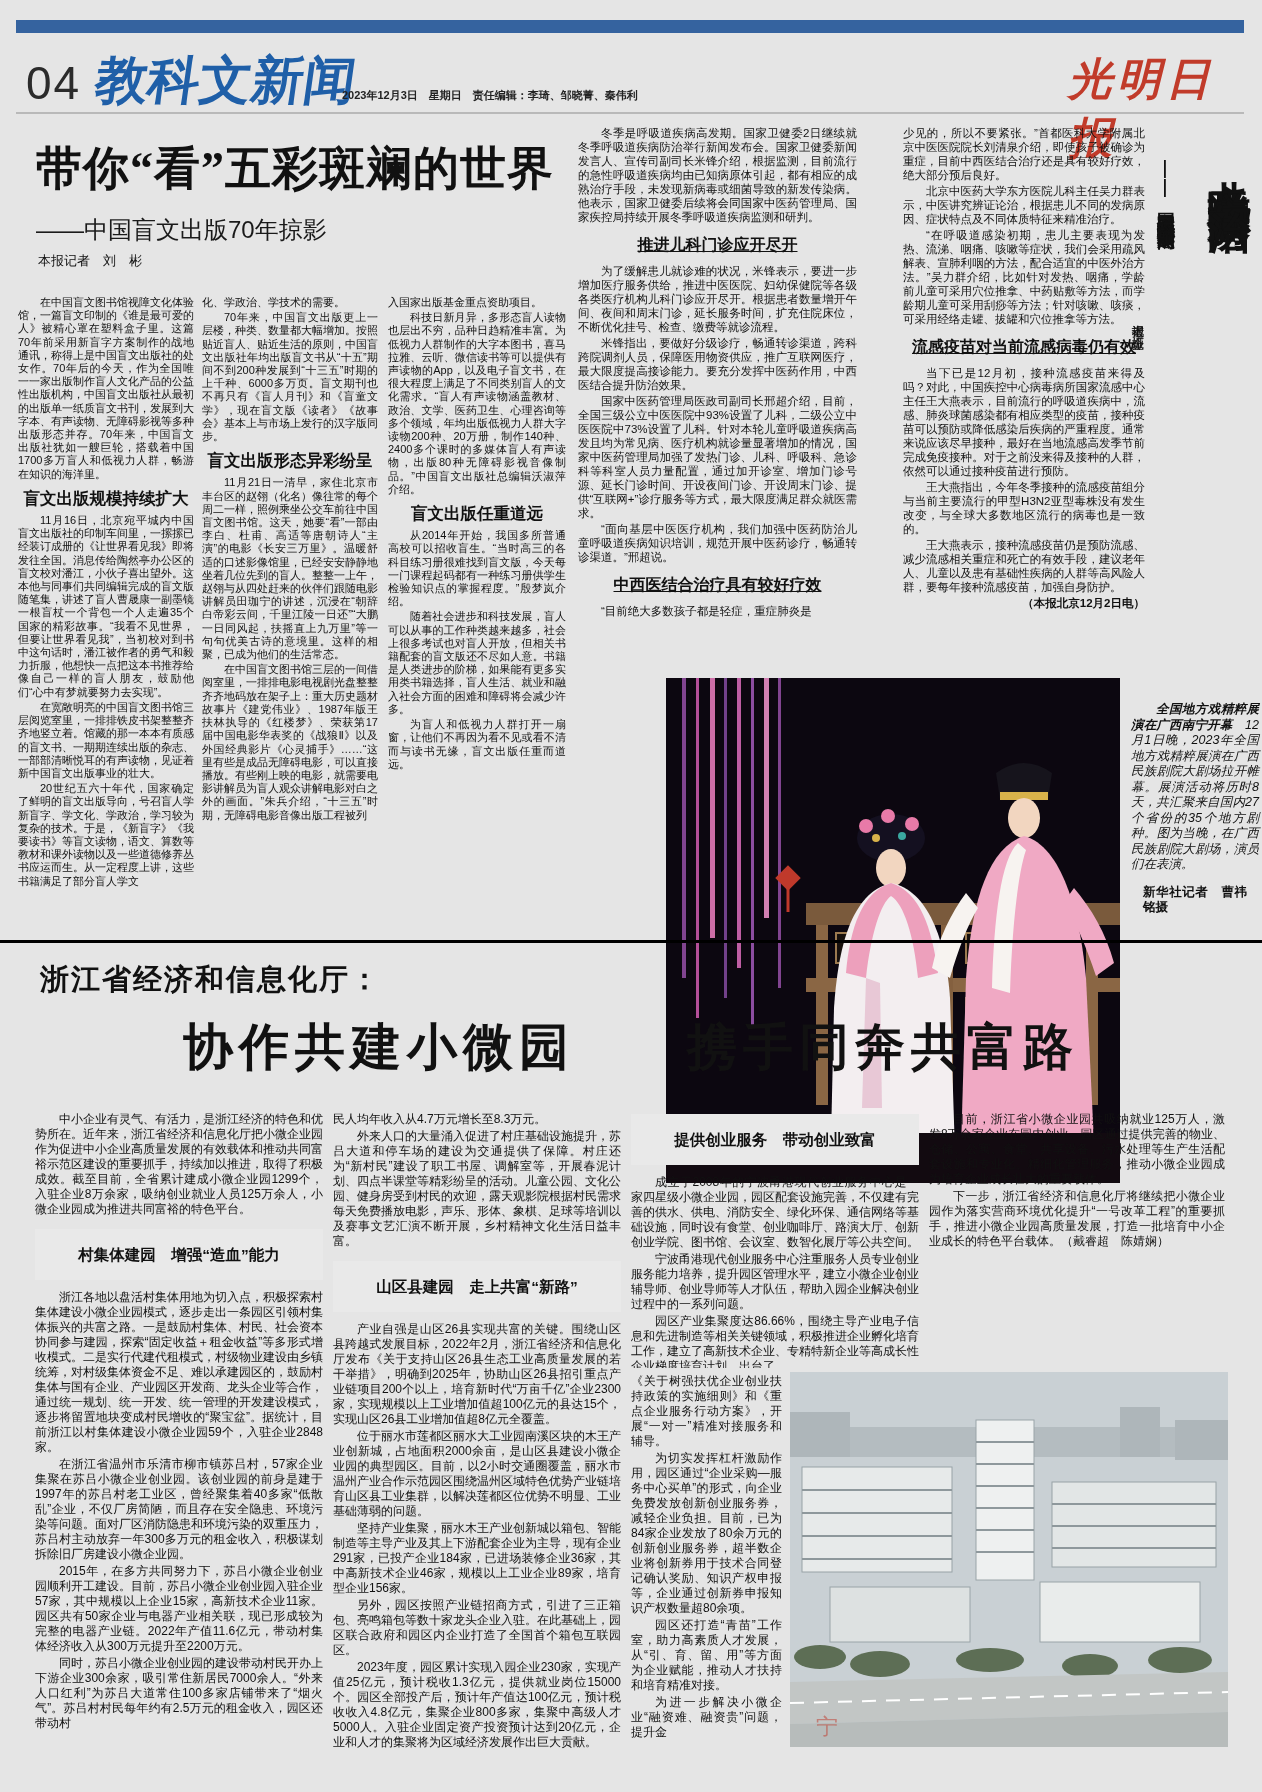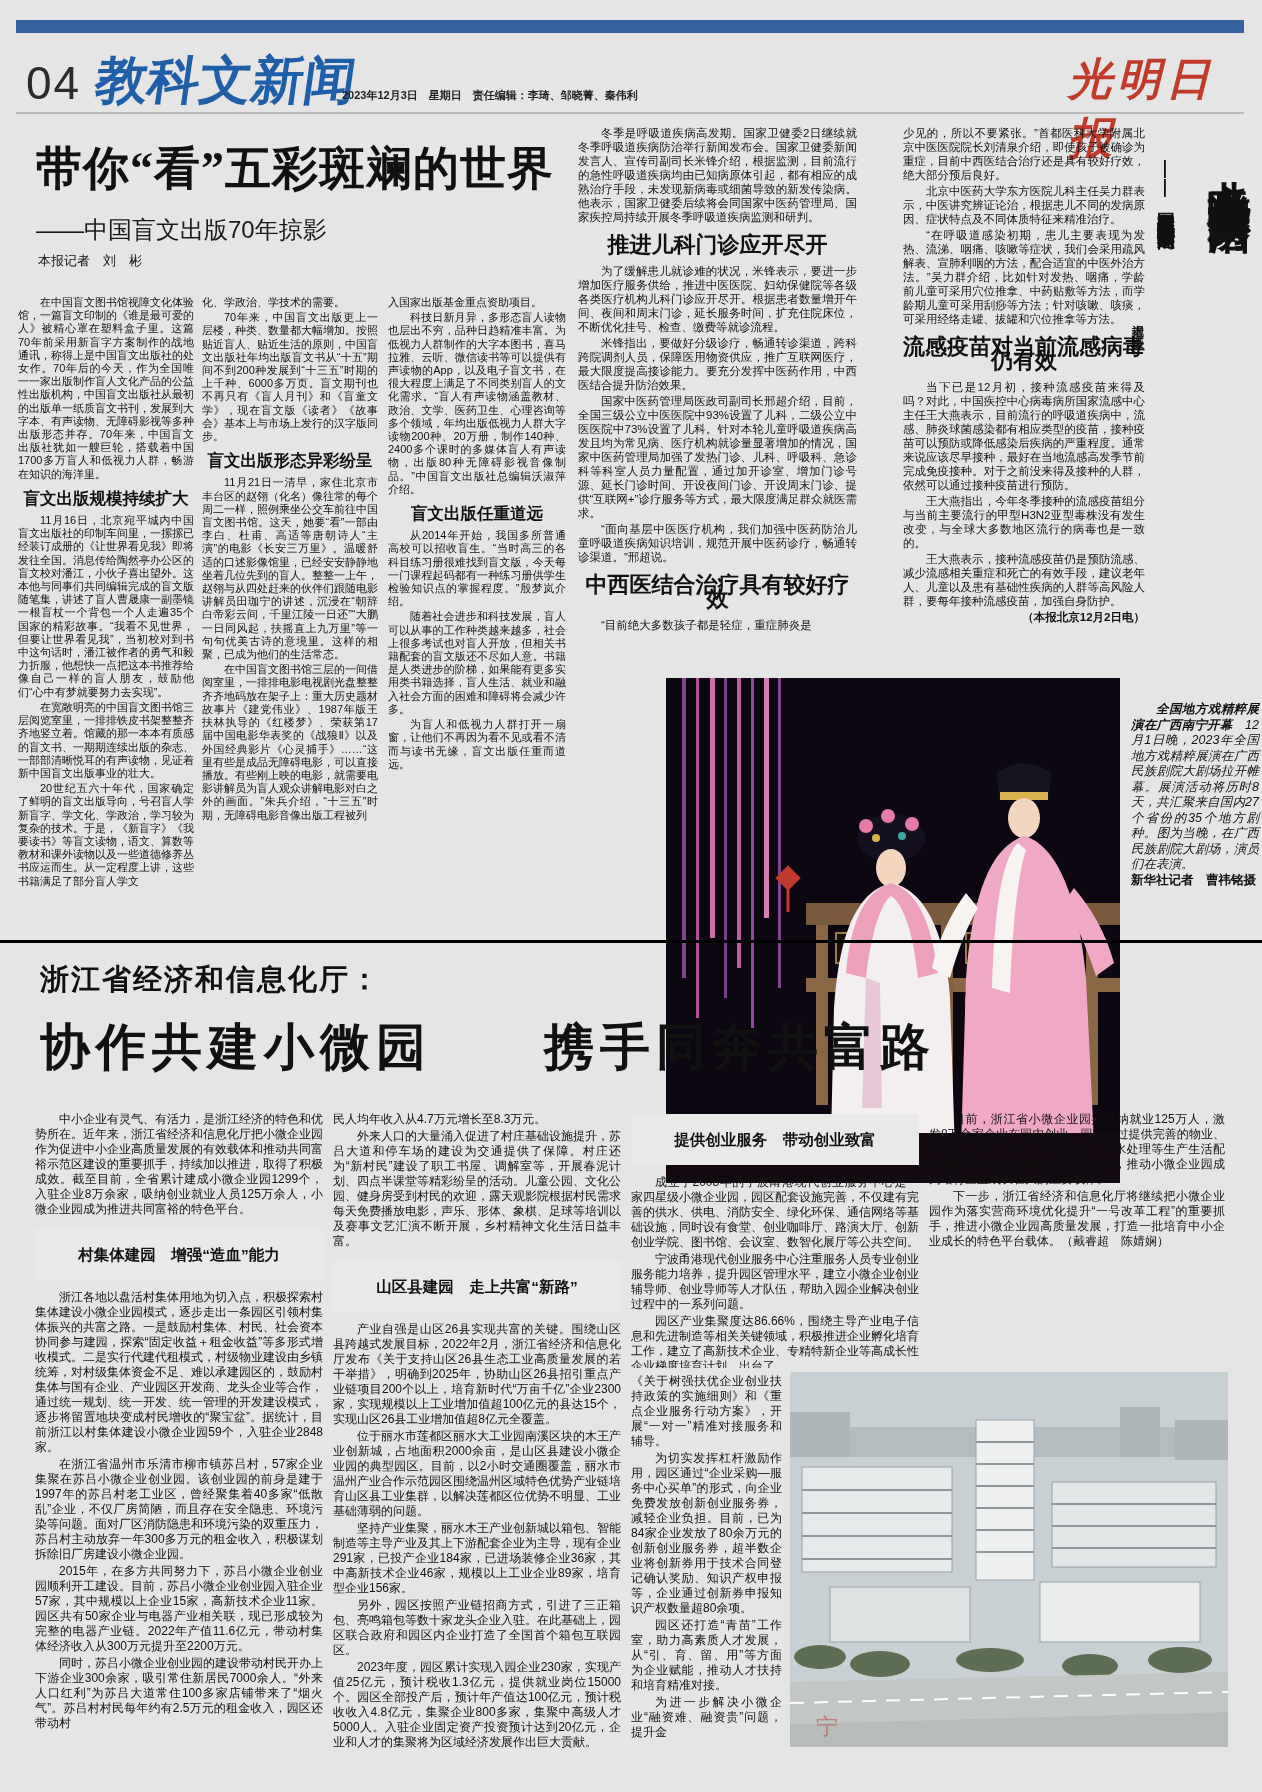--- a/index.html
+++ b/index.html
@@ -19,37 +19,37 @@
                  font-family:"Liberation Serif",serif;letter-spacing:1px;white-space:nowrap;}
   #lead-dek{left:36px;top:214px;font-size:24px;color:#1a1a1a;}
   #lead-byline{left:38px;top:252px;font-size:13px;}
   .col{position:absolute;overflow:hidden;text-align:justify;}
   .lead-col{font-size:11px;line-height:13.2px;}
   .col p{margin:0 0 2px 0;text-indent:2em;}
   .col p.ni{text-indent:0;}
   h3.sub{margin:11px 0 9px 0;text-align:center;font-weight:bold;font-size:16.5px;text-indent:0;}
   
   .health-col{font-size:11.5px;line-height:14px;}
-  .health-col h3.sub{font-size:22px;margin:14px 0 12px 0;}
+  .health-col h3.sub{font-size:16px;margin:14px 0 12px 0;text-decoration:underline;}
   .endmark{text-align:right;text-indent:0;font-weight:bold;}
   #h-title{left:1186px;top:146px;height:520px;width:72px;writing-mode:vertical-rl;
            font-size:43px;font-weight:bold;font-family:"Liberation Serif",serif;letter-spacing:3px;}
   #h-dek{left:1152px;top:160px;height:480px;width:26px;writing-mode:vertical-rl;
          font-size:18px;font-weight:600;letter-spacing:1px;}
   #h-byline{left:1124px;top:315px;height:160px;width:22px;writing-mode:vertical-rl;font-size:12.5px;}
   
   #opera-photo{left:666px;top:678px;width:454px;height:505px;}
   #opera-caption{left:1131px;top:702px;width:128px;font-size:12.5px;line-height:15.5px;
                  text-align:justify;font-style:italic;}
   #opera-caption .cap-lead{font-weight:bold;}
   #opera-caption .credit{font-style:normal;font-weight:bold;text-indent:0;margin-top:2px;}
   
   #botrule{left:0;top:940px;width:1262px;height:3px;background:#000;}
   #f-kicker{left:40px;top:960px;font-size:29px;font-weight:bold;letter-spacing:2px;}
-  #f-title{left:40px;top:1014px;width:1182px;text-align:left;font-size:50px;font-weight:bold;
+  #f-title{left:40px;top:1014px;width:1182px;text-align:center;font-size:50px;font-weight:bold;
            font-family:"Liberation Serif",serif;letter-spacing:6px;}
   .feat-col{font-size:12px;line-height:15px;}
   .boxhead{margin:12px 0 10px 0;padding:18px 0;background:#e9e9e9;text-align:center;
            font-weight:bold;font-size:15.5px;text-indent:0;}
   #bldg-photo{left:790px;top:1372px;width:438px;height:375px;}
   svg{display:block;}
 </style>
 </head>
 <body>
 
@@ -174,21 +174,21 @@
         <path d="M358 158 C320 170 305 230 300 300 L294 505 L430 505 L420 300 C414 235 396 168 358 158 Z" fill="#f0a9c4"></path>
         <path d="M352 165 C335 180 328 240 326 310 L344 315 C346 250 352 195 360 172 Z" fill="#f7f3f0"></path>
         <path d="M408 210 C425 230 440 255 448 285 L430 298 C420 268 408 240 398 224 Z" fill="#f0a9c4"></path>
         <path d="M300 215 C285 235 272 262 266 290 L284 300 C292 272 302 246 312 230 Z" fill="#f7f3f0"></path>
       </g>
       <rect y="455" width="454" height="50" fill="#120a10"></rect>
     </svg>
   </div>
   <div class="abs" id="opera-caption">
     <p style="margin:0;text-indent:2em;"><span class="cap-lead">全国地方戏精粹展演在广西南宁开幕</span><span>　12月1日晚，2023年全国地方戏精粹展演在广西民族剧院大剧场拉开帷幕。展演活动将历时8天，共汇聚来自国内27个省份的35个地方剧种。图为当晚，在广西民族剧院大剧场，演员们在表演。</span></p>
-    <p class="credit" style="margin:0;">新华社记者　曹祎铭摄</p>
+    <p class="credit" style="margin:12px;">新华社记者　曹祎铭摄</p>
   </div>
 
   <div class="abs" id="botrule"></div>
   <div class="abs" id="f-kicker">浙江省经济和信息化厅：</div>
   <div class="abs" id="f-title">协作共建小微园　　携手同奔共富路</div>
 
   <div class="col feat-col" style="left:35px;top:1112px;width:288px;height:655px">
     <p>中小企业有灵气、有活力，是浙江经济的特色和优势所在。近年来，浙江省经济和信息化厅把小微企业园作为促进中小企业高质量发展的有效载体和推动共同富裕示范区建设的重要抓手，持续加以推进，取得了积极成效。截至目前，全省累计建成小微企业园1299个，入驻企业8万余家，吸纳创业就业人员125万余人，小微企业园成为推进共同富裕的特色平台。</p>
     <h4 class="boxhead">村集体建园　增强“造血”能力</h4>
     <p>浙江各地以盘活村集体用地为切入点，积极探索村集体建设小微企业园模式，逐步走出一条园区引领村集体振兴的共富之路。一是鼓励村集体、村民、社会资本协同参与建园，探索“固定收益＋租金收益”等多形式增收模式。二是实行代建代租模式，村级物业建设由乡镇统筹，对村级集体资金不足、难以承建园区的，鼓励村集体与国有企业、产业园区开发商、龙头企业等合作，通过统一规划、统一开发、统一管理的开发建设模式，逐步将留置地块变成村民增收的“聚宝盆”。据统计，目前浙江以村集体建设小微企业园59个，入驻企业2848家。</p>

